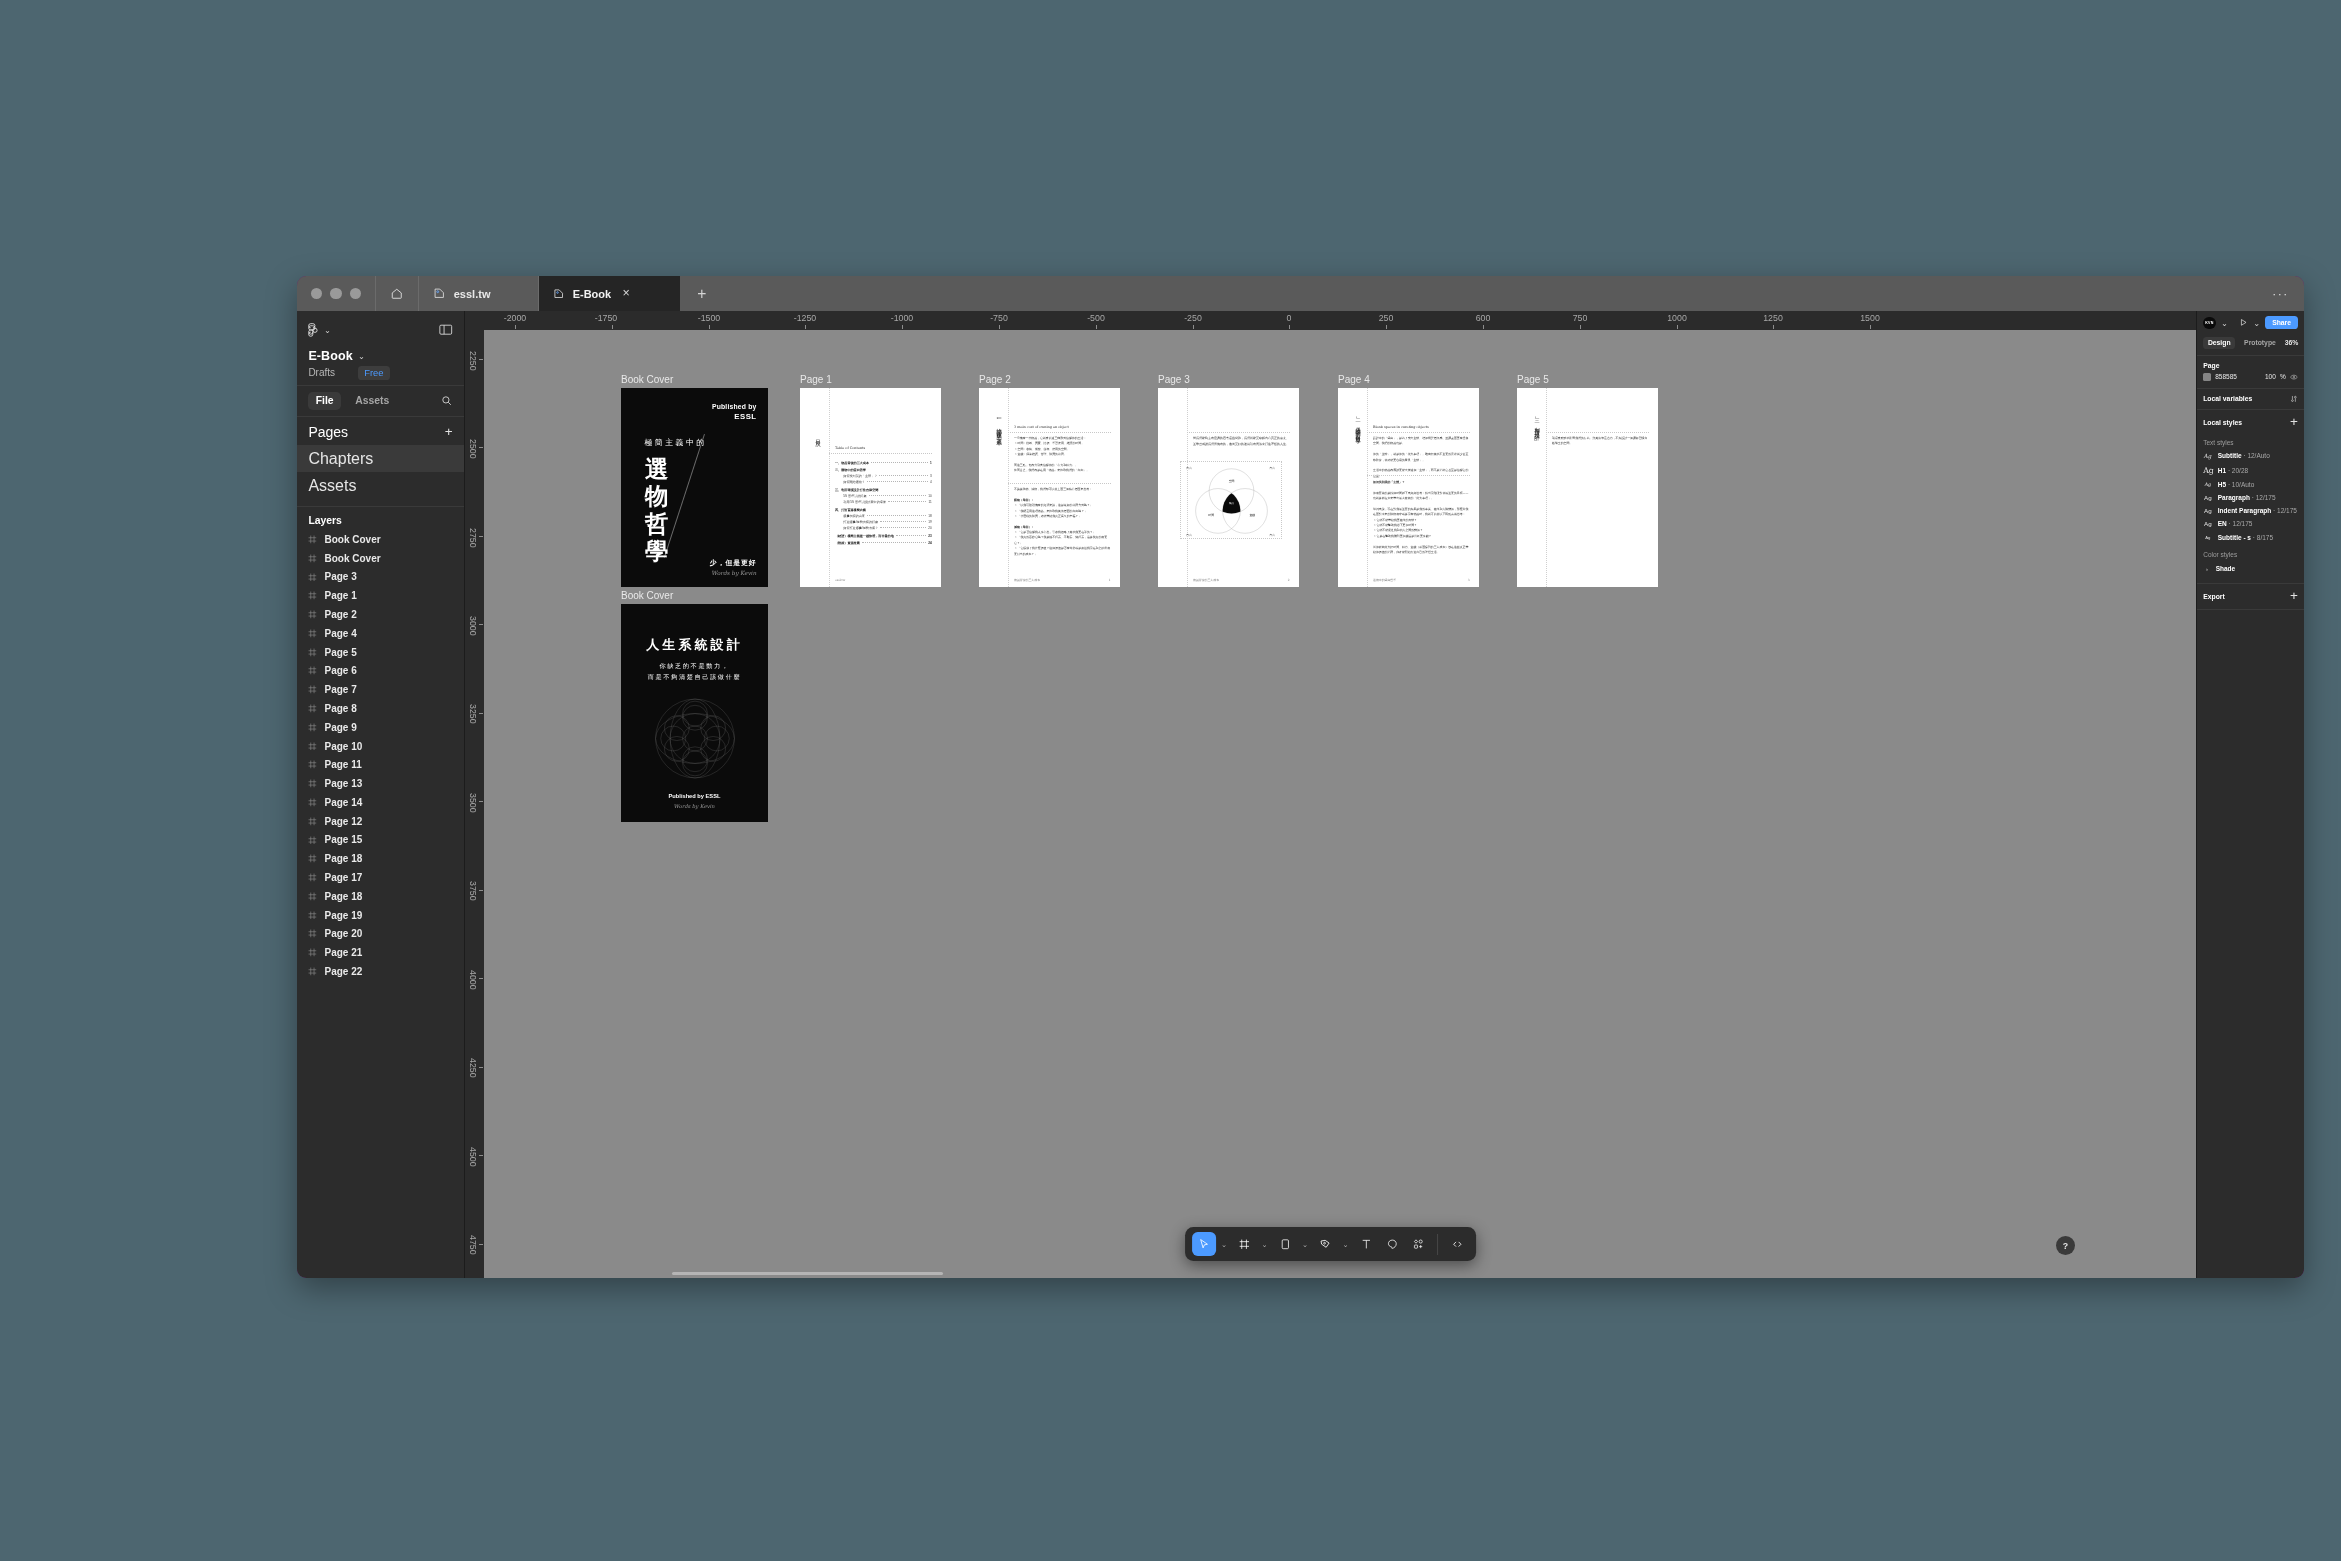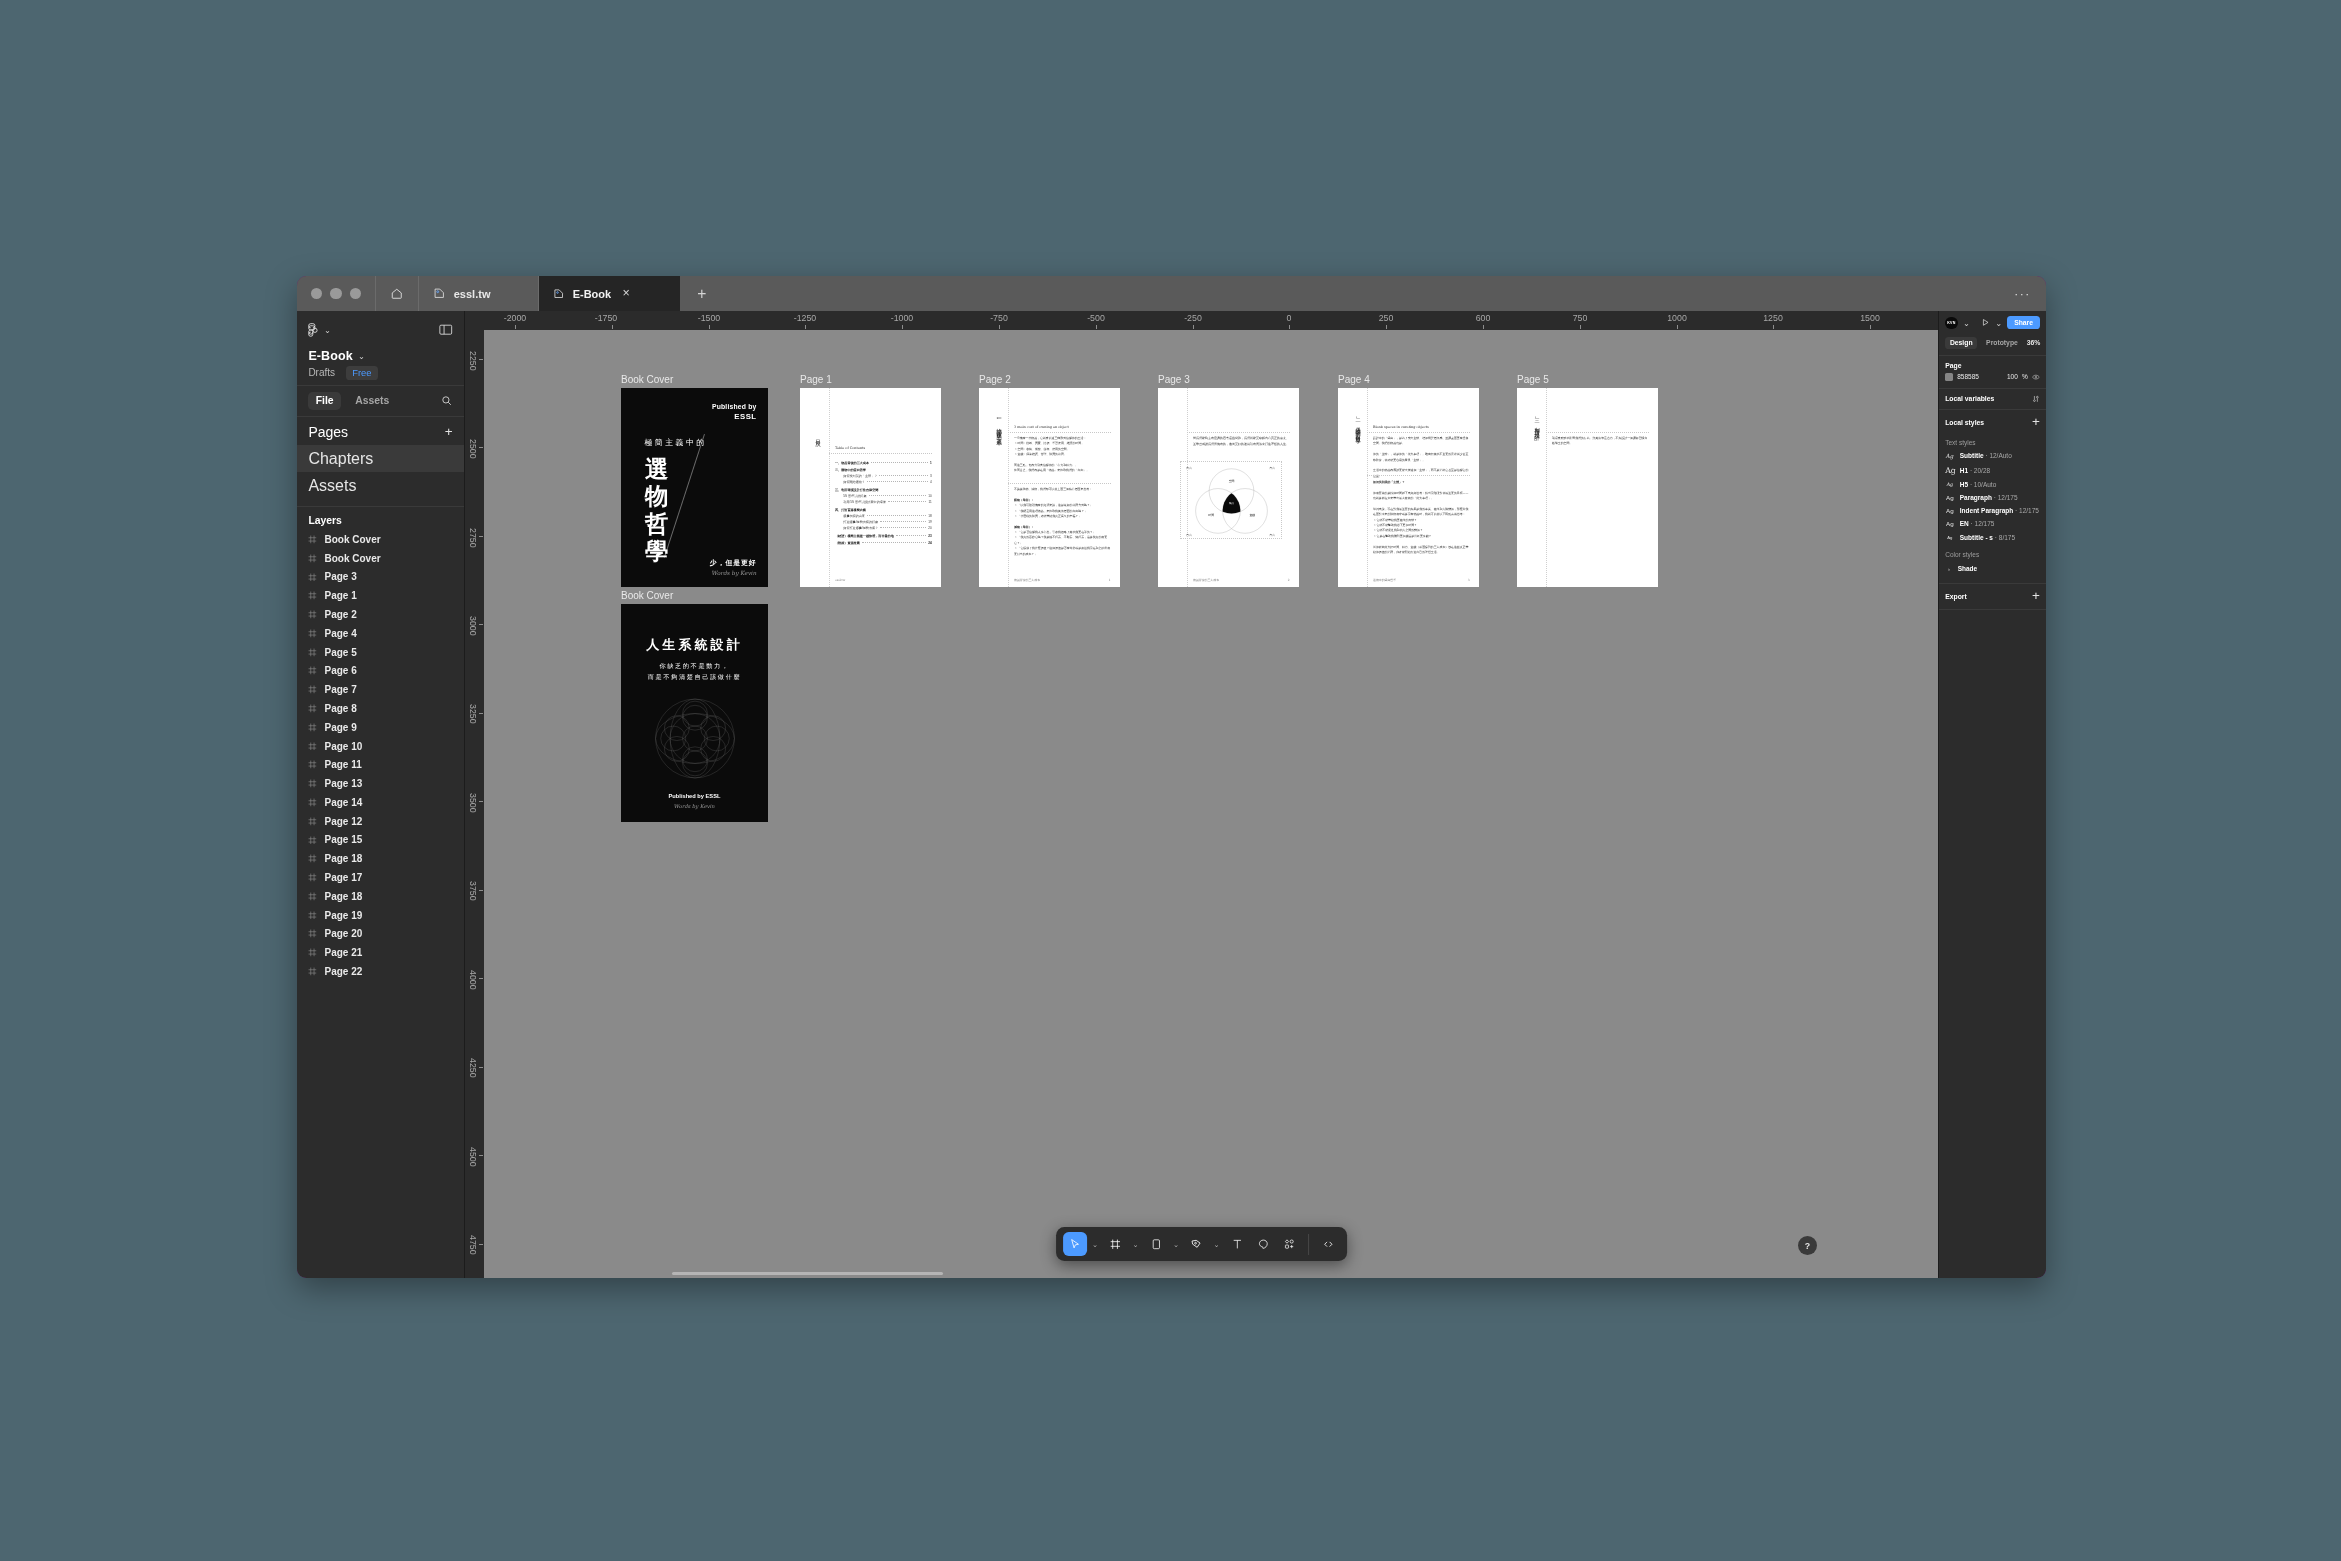--- a/index.html
+++ b/index.html
@@ -6,21 +6,21 @@
   html, body {
     width: 2342px; height: 1561px;
     background: #4d6670;
     font-family: "Liberation Sans", sans-serif;
     overflow: hidden;
   }
   
   #app-window {
     position: absolute;
     left: 297px; top: 276px;
-    width: 1749px; height: 1002px;
+    width: 2007px; height: 1002px;
     background: #701a75;
     border-radius: 9.4px;
     overflow: hidden;
     box-shadow: 0 10.4px 31px rgba(0,0,0,.35);
     display: flex; flex-direction: column;
   }
   
   #titlebar {
     height: 35px;
     background: #5a5a5a;
@@ -53,21 +53,21 @@
     width: 168px; background:#2c2c2c; flex:0 0 168px;
     display:flex; flex-direction:column; min-height:0;
     border-right:0.5px solid #1c1c1c;
   }
   #lp-top { padding: 7.3px 11.4px 0 11.4px; }
   .lp-row1 { display:flex; align-items:center; justify-content:space-between; height:23px;}
   .figma-menu { display:flex; align-items:center; gap:5.2px; }
   .chev { color:#cfcfcf; font-size:8.3px; }
   .file-title { color:#ffffff; font-size:12.5px; font-weight:700; letter-spacing:0.1px;}
   .lp-row2 { display:flex; align-items:center; gap:5.2px; margin-top:7.3px;}
-  .lp-row3 { display:flex; align-items:center; gap:11px; margin-top:3.1px; padding-bottom:5.2px;}
+  .lp-row3 { display:flex; align-items:center; gap:23px; margin-top:3.1px; padding-bottom:5.2px;}
   .drafts { color:#b9b9b9; font-size:10px; }
   .badge-free { background:#3d3d3d; color:#4c9aff; font-size:9.4px; padding:1.6px 6.2px; border-radius:3.6px;}
   .lp-sep { height:0.5px; background:#3a3a3a; }
 
   #lp-tabs { display:flex; align-items:center; padding: 6.2px 11.4px; gap: 7px; }
   .lp-tab { font-size:10.4px; font-weight:700; color:#a6a6a6; padding:3.6px 7.3px; border-radius:4.7px;}
   .lp-tab.active { color:#ffffff; background:#3a3a3a; }
   #lp-search { margin-left:auto; color:#e2e2e2; }
 
   .panel-head { display:flex; align-items:center; justify-content:space-between; padding: 7.3px 11.4px 5.2px 11.4px;}

